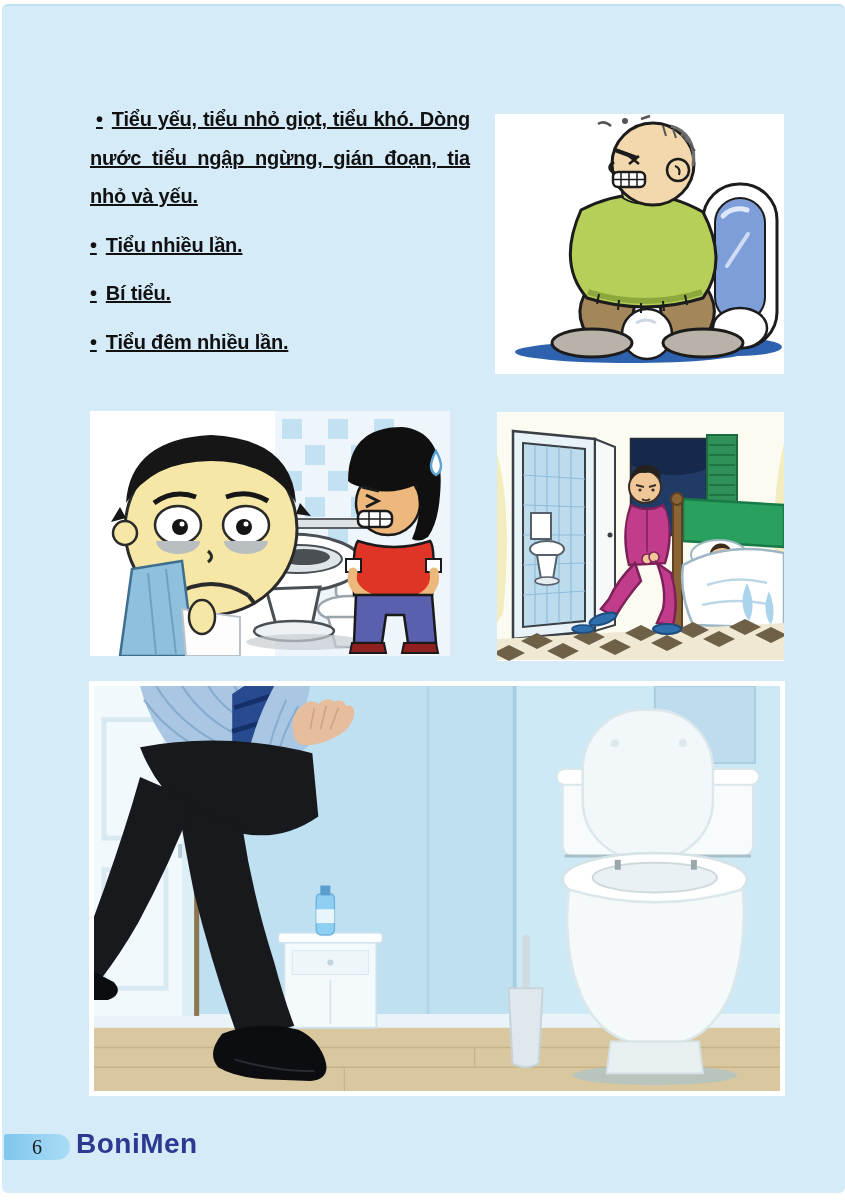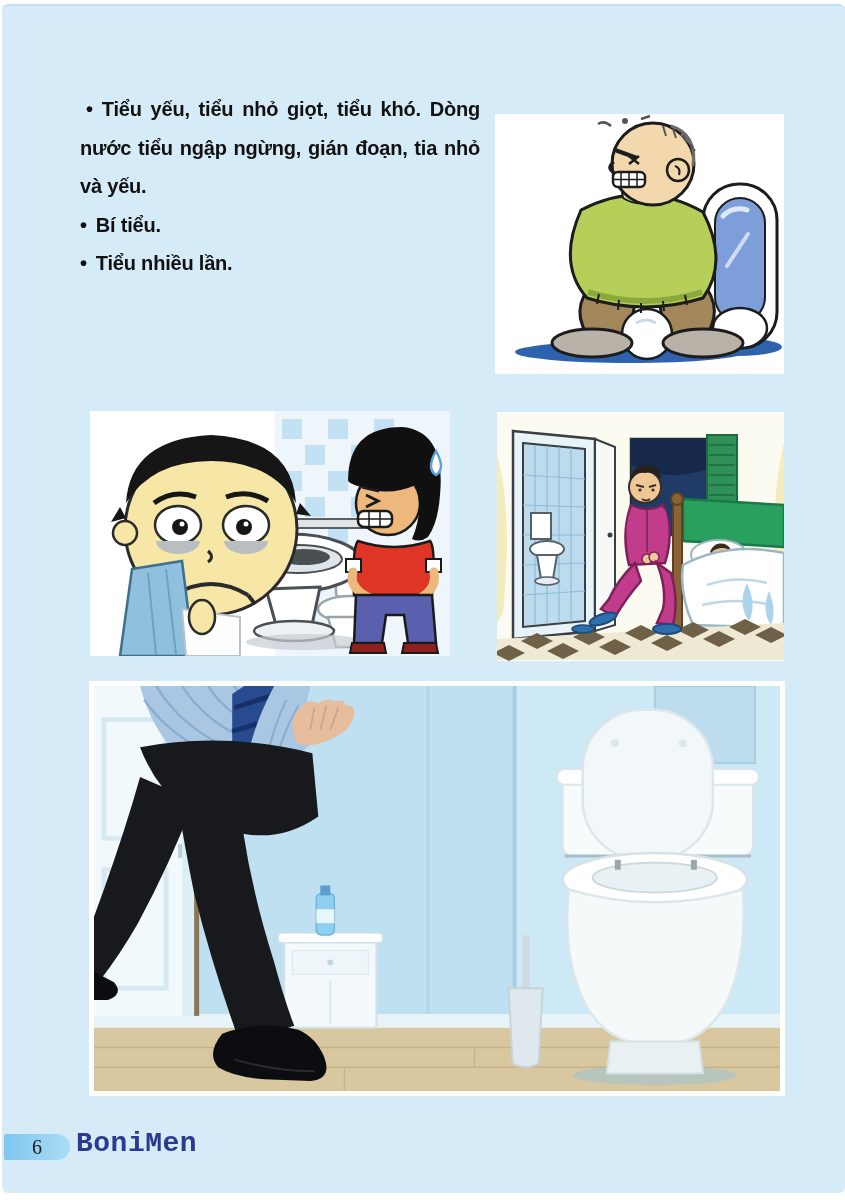--- a/index.html
+++ b/index.html
@@ -10,54 +10,55 @@
   .blue-panel{
     position:absolute;left:2px;top:4px;right:0;bottom:7px;
     background:#d6ebf8;border-radius:6px;border-top:2px solid #bfe1f2;
   }
   
   .symptoms{
     position:absolute;left:78px;top:84px;width:400px;
     color:#111111;font-weight:bold;font-size:20px;line-height:38.6px;
     letter-spacing:-0.2px;text-align:justify;
   }
-  .symptoms p{margin:0;}
+  .symptoms p{margin:10px;text-decoration:underline;}
   .symptoms p.lead{text-indent:6px;}
   .blt{margin-right:9px;}
   
   .fig{position:absolute;background:#ffffff;}
   .fig svg{display:block;width:100%;height:100%;}
   .fig-urinal{left:493px;top:108px;width:289px;height:260px;}
   .fig-tired{left:88px;top:405px;width:360px;height:245px;}
   .fig-night{left:495px;top:406px;width:287px;height:249px;}
   .fig-photo{left:87px;top:675px;width:696px;height:415px;padding:0;}
   .fig-photo .inner{position:absolute;left:5px;top:5px;right:5px;bottom:5px;}
   
   .page-pill{
     position:absolute;left:2px;top:1128px;width:66px;height:26px;
     background:linear-gradient(90deg,#7fc6ee,#abdcf5);
     border-radius:3px 15px 15px 3px;
     font-family:"Liberation Serif", serif;font-size:20px;color:#1a1a1a;
     text-align:center;line-height:26px;
   }
   .brand{
     position:absolute;left:74px;top:1122px;height:32px;
-    font-family:Liberation Mono, monospace;font-weight:bold;font-size:28px;
+    font-family:Liberation Sans, sans-serif;font-weight:bold;font-size:28px;
     color:#2b3990;line-height:32px;letter-spacing:0.5px;
   }
 </style>
 </head>
 <body>
 
 <div class="blue-panel">
 
   <div class="symptoms">
     <p class="lead"><span class="blt">•</span><span>Tiểu yếu, tiểu nhỏ giọt, tiểu khó. Dòng nước tiểu ngập ngừng, gián đoạn, tia nhỏ và yếu.</span></p>
+    <p><span class="blt">•</span><span>Tiểu nhiều lần.</span></p>
     <p><span class="blt">•</span><span>Bí tiểu.</span></p>
-    <p><span class="blt">•</span><span>Tiểu nhiều lần.</span></p>
+    <p><span class="blt">•</span><span>Tiểu đêm nhiều lần.</span></p>
   </div>
 
   <div class="fig fig-urinal">
     <svg viewBox="0 0 289 260">
       <rect width="289" height="260" fill="#ffffff"></rect>
       <g>
         <ellipse cx="135" cy="238" rx="115" ry="11" fill="#2e62ae"></ellipse>
         <ellipse cx="243" cy="233" rx="44" ry="9" fill="#2e62ae"></ellipse>
       </g>
       <g>

